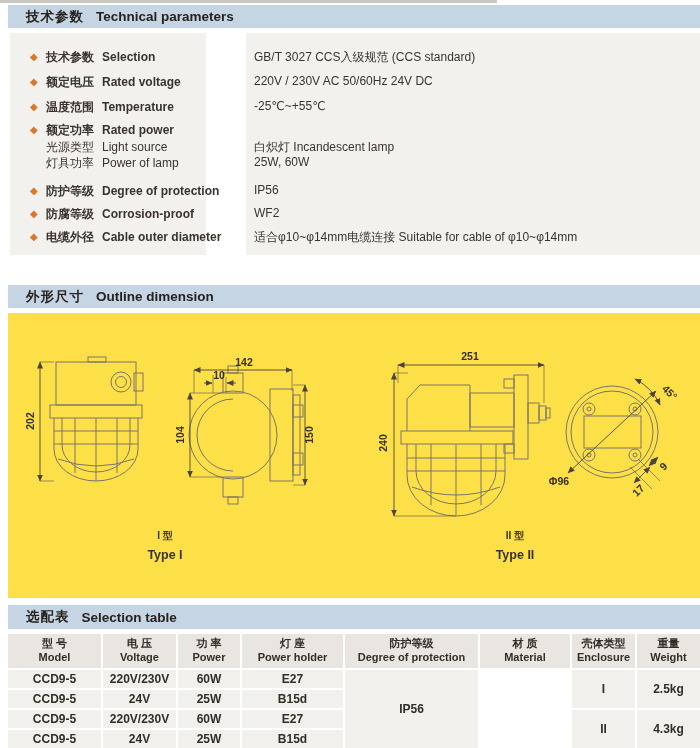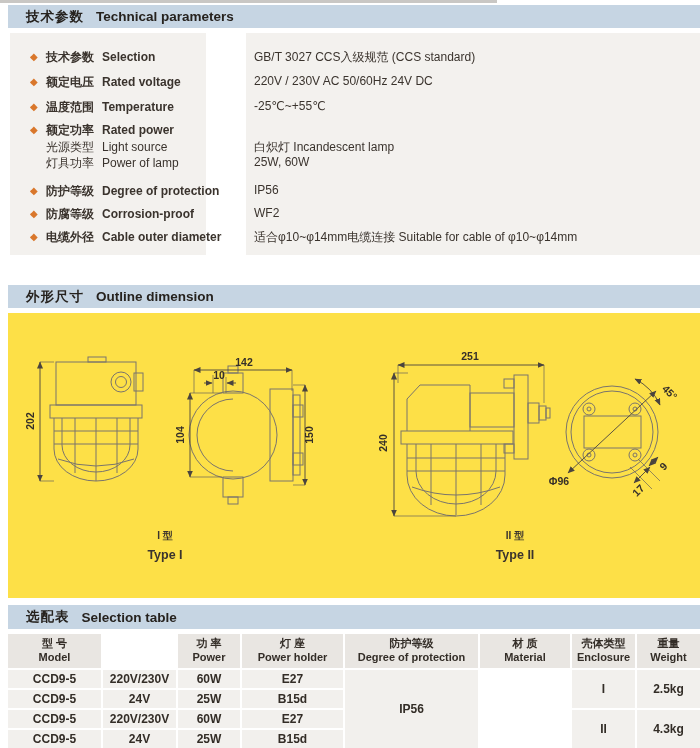--- a/index.html
+++ b/index.html
@@ -245,20 +245,24 @@
   <div class="bar" id="bar-select">
     <span class="cn">选配表</span>
     <span class="en">Selection table</span>
   </div>
 
   <div class="seltable">
     <div class="cell th" style="grid-area:1/1">
         <div>型 号</div>
         <div class="en">Model</div>
       </div>
+    <div class="cell th" style="grid-area:1/2">
+        <div>电 压</div>
+        <div class="en">Voltage</div>
+      </div>
     <div class="cell th" style="grid-area:1/3">
         <div>功 率</div>
         <div class="en">Power</div>
       </div>
     <div class="cell th" style="grid-area:1/4">
         <div>灯 座</div>
         <div class="en">Power holder</div>
       </div>
     <div class="cell th" style="grid-area:1/5">
         <div>防护等级</div>

